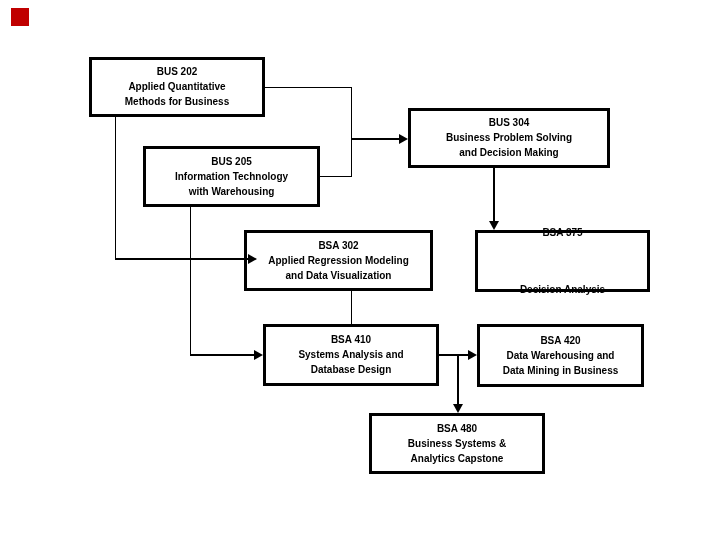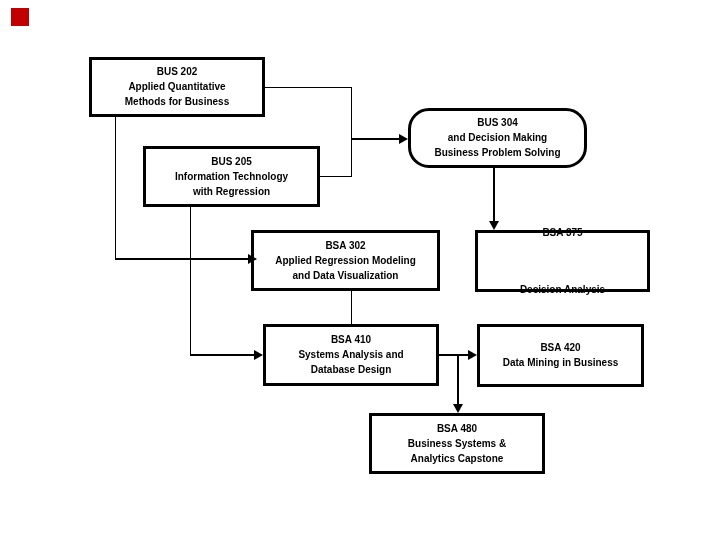--- a/index.html
+++ b/index.html
@@ -62,22 +62,22 @@
     border-left: 9px solid #000000;
   }
   .arrow.down {
     border-left: 5px solid transparent;
     border-right: 5px solid transparent;
     border-top: 9px solid #000000;
   }
   
   #n-bus202 { left: 89px;  top: 57px;  width: 176px; height: 60px; }
   #n-bus205 { left: 143px; top: 146px; width: 177px; height: 61px; }
-  #n-bus304 { left: 408px; top: 108px; width: 179px; height: 60px; border-radius: 21px; }
-  #n-bsa302 { left: 251px; top: 230px; width: 189px; height: 61px; }
+  #n-bus304 { left: 408px; top: 108px; width: 202px; height: 60px; }
+  #n-bsa302 { left: 244px; top: 230px; width: 189px; height: 61px; }
   #n-bsa375 { left: 475px; top: 230px; width: 175px; height: 62px; gap: 42px; }
   #n-bsa410 { left: 263px; top: 324px; width: 176px; height: 62px; }
   #n-bsa420 { left: 477px; top: 324px; width: 167px; height: 63px; }
   #n-bsa480 { left: 369px; top: 413px; width: 176px; height: 61px; }
 </style>
 </head>
 <body>
 
 <div class="canvas">
 
@@ -85,27 +85,27 @@
 
   <div class="node" id="n-bus202">
     <div class="code">BUS 202</div>
     <div class="title">Applied Quantitative</div>
     <div class="title">Methods for Business</div>
   </div>
 
   <div class="node" id="n-bus205">
     <div class="code">BUS 205</div>
     <div class="title">Information Technology</div>
-    <div class="title">with Regression</div>
+    <div class="title">with Warehousing</div>
   </div>
 
   <div class="node" id="n-bus304">
     <div class="code">BUS 304</div>
+    <div class="title">Business Problem Solving</div>
     <div class="title">and Decision Making</div>
-    <div class="title">Business Problem Solving</div>
   </div>
 
   <div class="node" id="n-bsa302">
     <div class="code">BSA 302</div>
     <div class="title">Applied Regression Modeling</div>
     <div class="title">and Data Visualization</div>
   </div>
 
   <div class="node" id="n-bsa375">
     <div class="code">BSA 375</div>
@@ -113,20 +113,21 @@
   </div>
 
   <div class="node" id="n-bsa410">
     <div class="code">BSA 410</div>
     <div class="title">Systems Analysis and</div>
     <div class="title">Database Design</div>
   </div>
 
   <div class="node" id="n-bsa420">
     <div class="code">BSA 420</div>
+    <div class="title">Data Warehousing and</div>
     <div class="title">Data Mining in Business</div>
   </div>
 
   <div class="node" id="n-bsa480">
     <div class="code">BSA 480</div>
     <div class="title">Business Systems &amp;</div>
     <div class="title">Analytics Capstone</div>
   </div>
 
   <div class="line" style="left:265px; top:87px;  width:86px;  height:1px;"></div>

